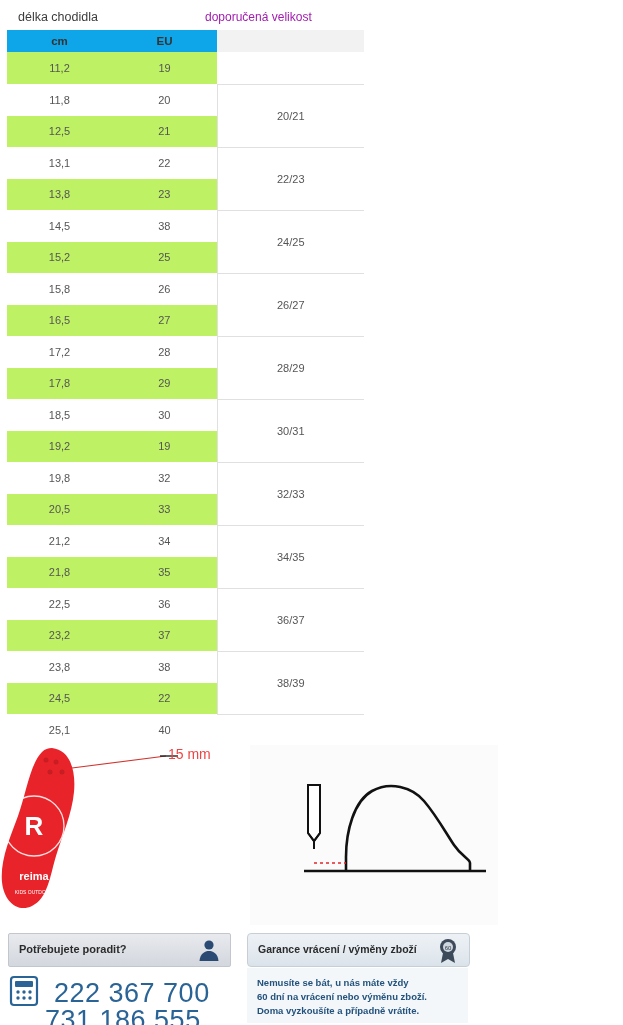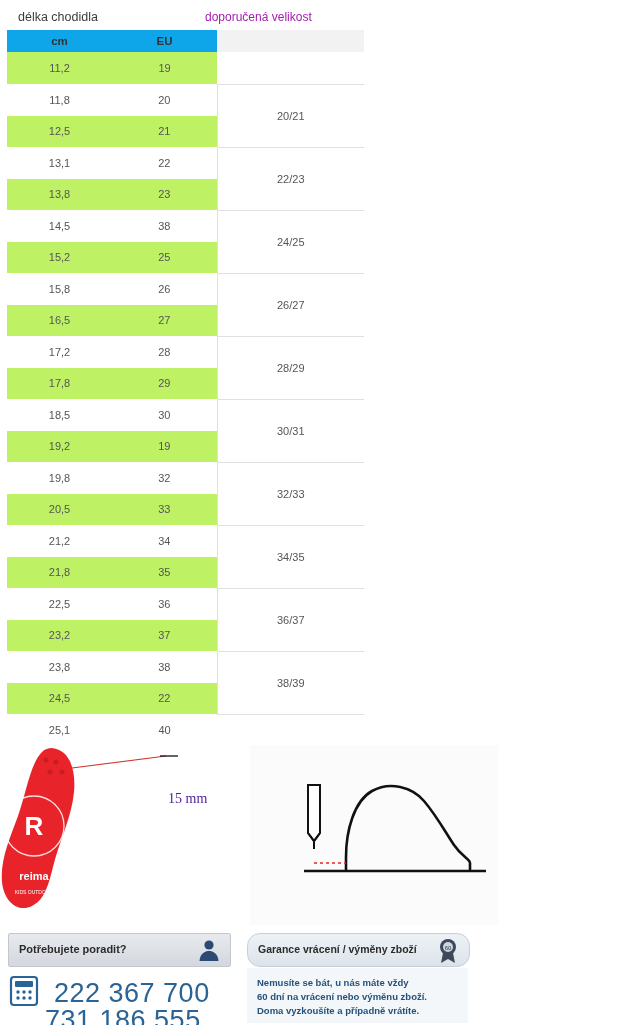--- a/index.html
+++ b/index.html
@@ -103,23 +103,22 @@
     width: 250px;
     height: 180px;
   }
   .insole-svg { display: block; }
 
   .mm-label {
     position: absolute;
     left: 168px;
     top: 746px;
     font-size: 14px;
-    color: #4c1d95;
-    font-family: Liberation Serif, serif;
-    margin-top: 45px;
+    color: #ef4444;
+    font-family: Liberation Sans, sans-serif;
   }
 
   
   .foot-block {
     position: absolute;
     left: 250px;
     top: 745px;
     width: 248px;
     height: 180px;
     background: #fbfbfb;
@@ -177,21 +176,21 @@
   }
 
   .guarantee-box {
     position: absolute;
     left: 247px;
     top: 933px;
     width: 221px;
     height: 32px;
     background: linear-gradient(#eef2f6, #dbe3ea);
     border: 1px solid #c6cfd7;
-    border-radius: 13px;
+    border-radius: 4px;
   }
   .guarantee-box .title {
     position: absolute;
     left: 10px;
     top: 9px;
     font-size: 10.5px;
     font-weight: bold;
     color: #2b2b2b;
   }
   .guarantee-box .badge-icon {

